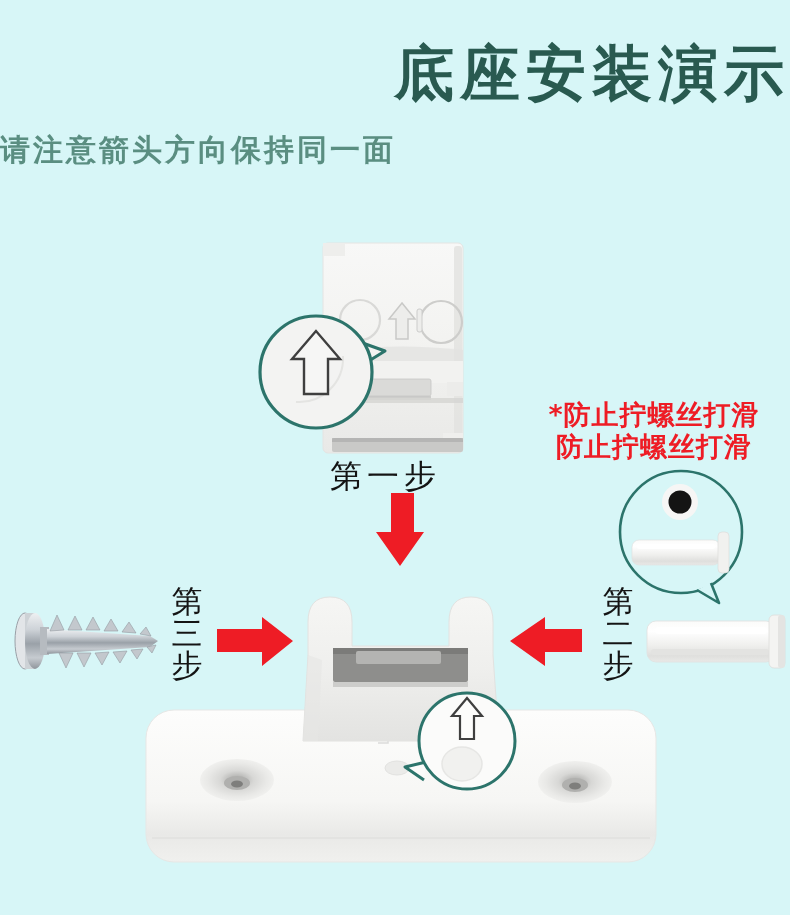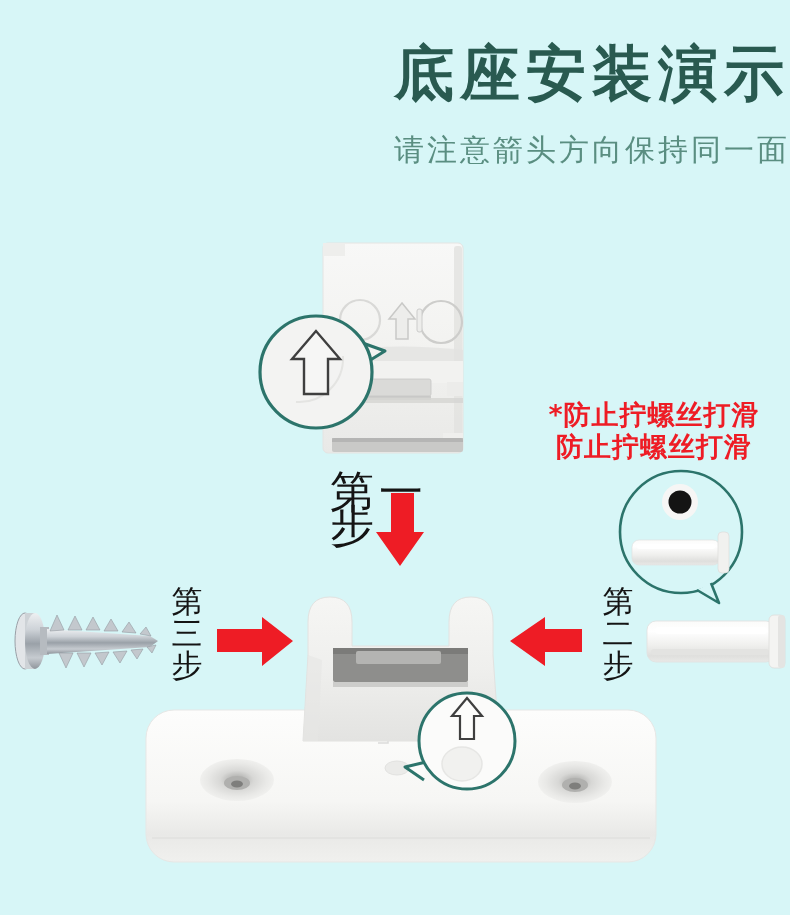--- a/index.html
+++ b/index.html
@@ -16,29 +16,28 @@
     position:relative;width:790px;height:915px;overflow:hidden;
     background:var(--background);
   }
   .art{position:absolute;left:0;top:0;}
   .page-title{
     position:absolute;left:0;top:36px;width:790px;text-align:right;
     font-size:60px;line-height:74px;font-weight:800;color:var(--title);
     letter-spacing:6px;
   }
   .page-subtitle{
-    position:absolute;left:0;top:130px;width:790px;text-align:right;
-    font-size:30px;line-height:40px;font-weight:400;color:var(--subtitle);
+    position:absolute;left:0;top:130px;width:790px;text-align:left;
+    font-size:30px;line-height:40px;font-weight:700;color:var(--subtitle);
     letter-spacing:3px;
   }
   .step-label-h{
     position:absolute;left:330px;top:459px;width:140px;
-    font-size:44px;line-height:34px;color:var(--ink);letter-spacing:5px;
+    font-size:32px;line-height:34px;color:var(--ink);letter-spacing:5px;
     font-weight:500;
-    margin-top:16px;
   }
   .vlabel{
     position:absolute;width:36px;text-align:center;
     font-size:31px;line-height:32px;color:var(--ink);font-weight:500;
   }
   .vlabel.step3{left:169px;top:585px;}
   .vlabel.step2{left:600px;top:585px;}
   .note{
     position:absolute;left:518px;top:399px;width:272px;text-align:center;
     color:var(--red);font-size:27px;line-height:32px;font-weight:700;

